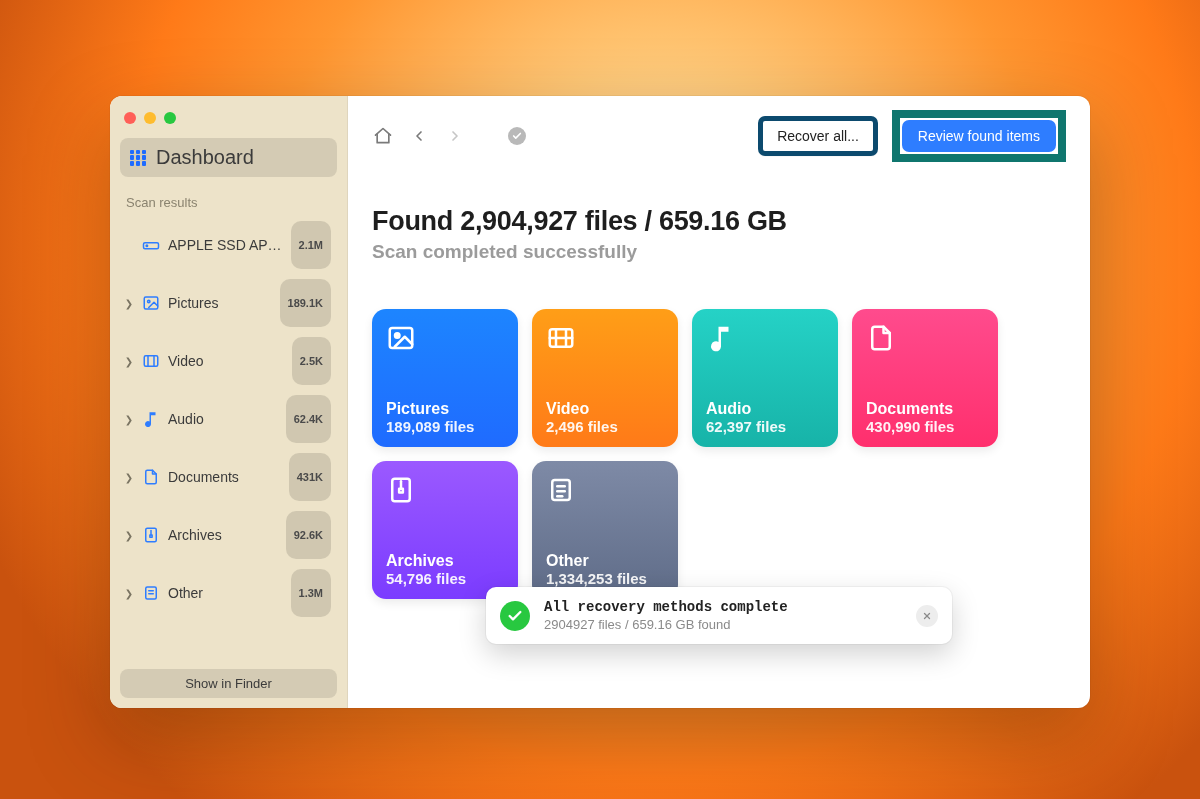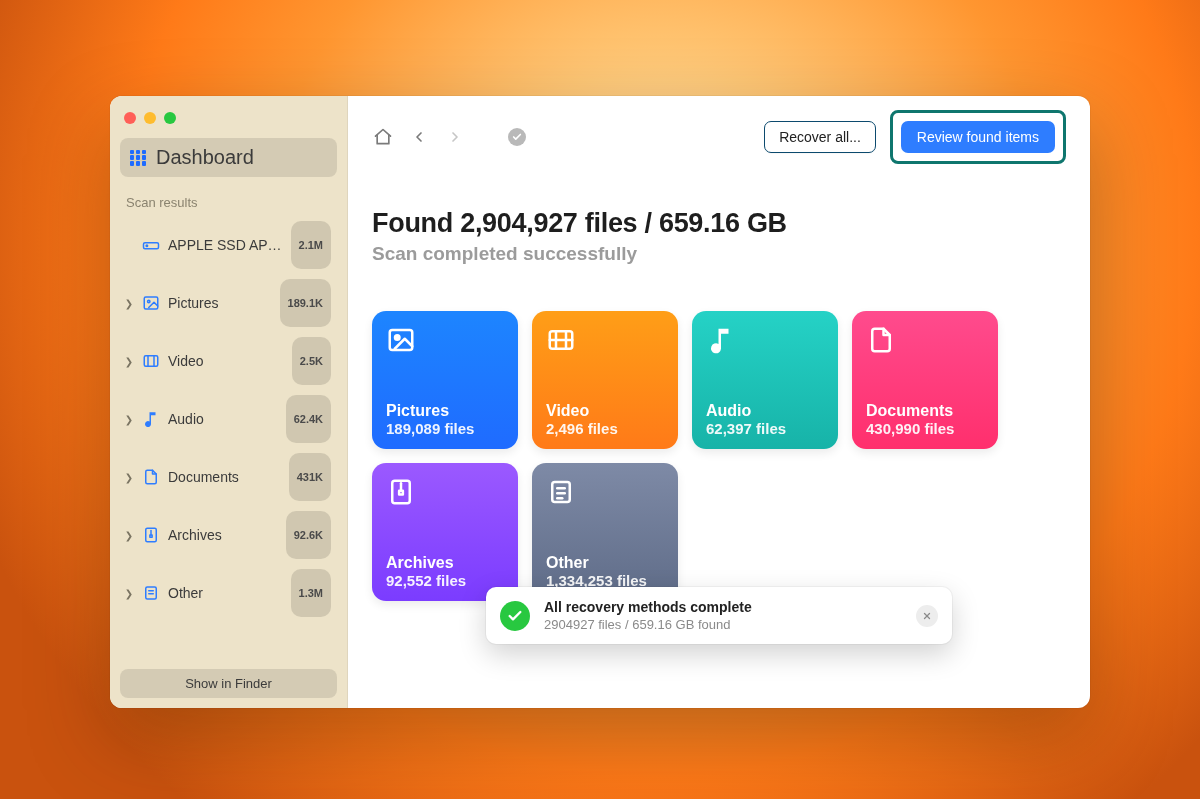--- a/index.html
+++ b/index.html
@@ -70,29 +70,29 @@
 
   
   .main { flex:1; position:relative; padding: 14px 24px 18px 24px; display:flex; flex-direction:column; }
   .toolbar { display:flex; align-items:center; gap:14px; }
   .tbtn { width:22px; height:22px; display:flex; align-items:center; justify-content:center; color:#7a7a7a; cursor:pointer;}
   .tbtn.dis { color:#c6c6c6; cursor:default;}
   .status-dot{ width:18px;height:18px;border-radius:50%; background:#b9b9b9; display:flex;align-items:center;justify-content:center;}
   .status-dot svg{color:#fff;}
   .spacer{flex:1;}
   .btn {
-    border:1px solid #0c4a6e; background:#fff; color:#222;
+    border:5px solid #0c4a6e; background:#fff; color:#222;
     padding:7px 14px; border-radius:7px; font-size:14px; cursor:pointer;
     box-shadow: 0 1px 1px rgba(0,0,0,.03);
   }
   .btn-primary {
     border:none; background:#2e7dff; color:#fff; font-weight:500;
     padding:8px 16px; border-radius:7px; font-size:14px; cursor:pointer;
   }
-  .annot-box { border:3px solid #0f766e; border-radius:8px; padding:8px; }
+  .annot-box { border:8px solid #0f766e; border-radius:0; padding:2px; }
 
   .headline { margin-top:44px; }
   .headline h1{ font-size:27px; font-weight:800; color:#1e1e1e; letter-spacing:-.3px;}
   .headline h2{ font-size:19px; font-weight:700; color:#9b9b9b; margin-top:4px;}
 
   .cards { margin-top:46px; display:flex; flex-wrap:wrap; gap:14px; }
   .card {
     width:146px; height:138px; border-radius:14px;
     padding:14px 14px 12px; color:#fff; cursor:pointer;
     display:flex; flex-direction:column; justify-content:space-between;
@@ -109,21 +109,21 @@
   .c-oth{background:linear-gradient(180deg,#7e8aa6,#5f6c88);}
 
   .toast {
     position:absolute; left:50%; transform:translateX(-50%);
     bottom:64px; width:466px; background:#fff;
     border-radius:10px; box-shadow:0 10px 28px rgba(0,0,0,.18), 0 0 0 1px rgba(0,0,0,.04);
     padding:12px 14px; display:flex; align-items:center; gap:14px;
   }
   .toast .ok{ width:30px;height:30px;border-radius:50%; background:#28c840; display:flex;align-items:center;justify-content:center; flex:0 0 auto;}
   .toast .ok svg{color:#fff;}
-  .toast .tt1{font-size:14px; font-weight:700; color:#222;}
+  .toast .tt1{font-size:14px; font-weight:700; color:#222;font-family:Liberation Mono, monospace;}
   .toast .tt2{font-size:13px; color:#8a8a8a; margin-top:2px;}
   .toast .x{ margin-left:auto; width:22px;height:22px;border-radius:50%;background:#ededed;display:flex;align-items:center;justify-content:center;color:#8a8a8a;cursor:pointer;font-size:12px;}
 </style>
 </head>
 <body>
 
 <div class="window">
 
   <aside class="sidebar">
     <div class="traffic">
@@ -315,21 +315,21 @@
           </div>
         </div>
         <div class="card c-arc">
           <div class="cic"><svg viewBox="0 0 24 24" fill="none" stroke="#fff" stroke-width="2" stroke-linecap="round" stroke-linejoin="round">
               <rect x="5" y="3" width="14" height="18" rx="2"></rect>
               <line x1="12" y1="5" x2="12" y2="11"></line>
               <rect x="10.5" y="11" width="3" height="3"></rect>
             </svg></div>
           <div class="txt">
             <div class="t1">Archives</div>
-            <div class="t2">92,552 files</div>
+            <div class="t2">54,796 files</div>
           </div>
         </div>
         <div class="card c-oth">
           <div class="cic"><svg viewBox="0 0 24 24" fill="none" stroke="#fff" stroke-width="2" stroke-linecap="round" stroke-linejoin="round">
               <rect x="5" y="4" width="14" height="16" rx="2"></rect>
               <line x1="9" y1="9" x2="15" y2="9"></line>
               <line x1="9" y1="13" x2="15" y2="13"></line>
               <line x1="9" y1="17" x2="13" y2="17"></line>
             </svg></div>
           <div class="txt">

